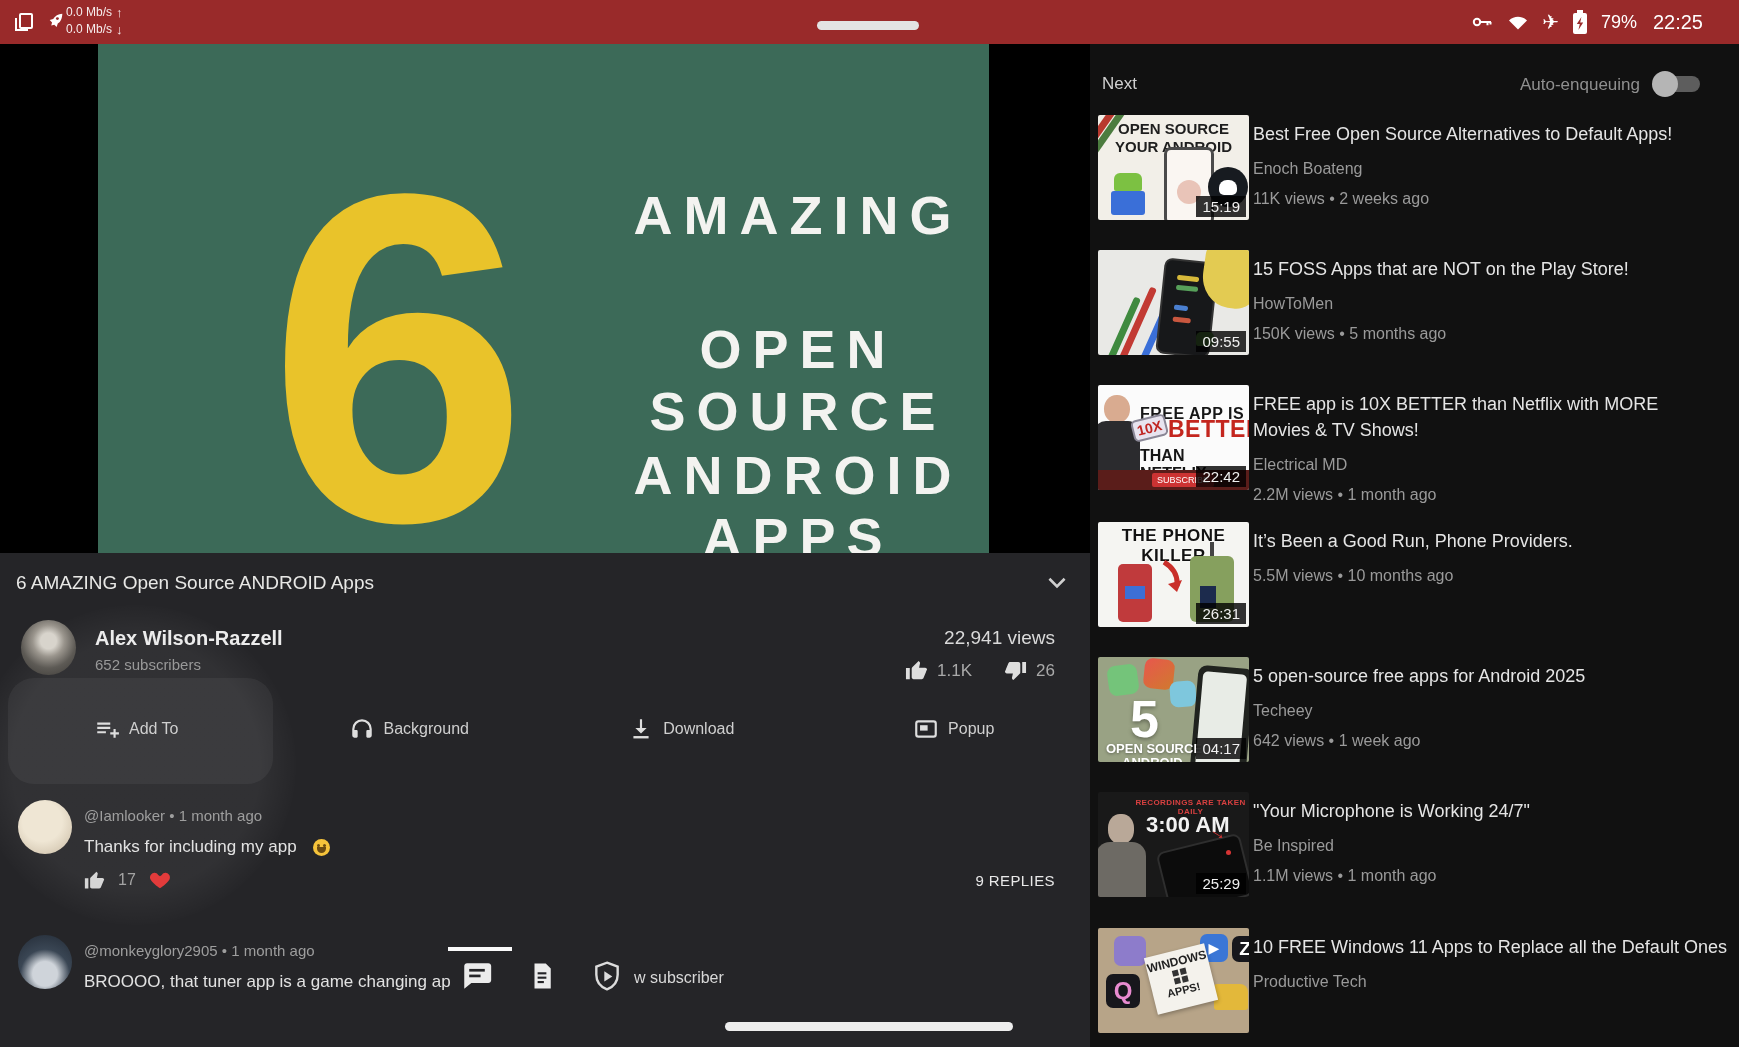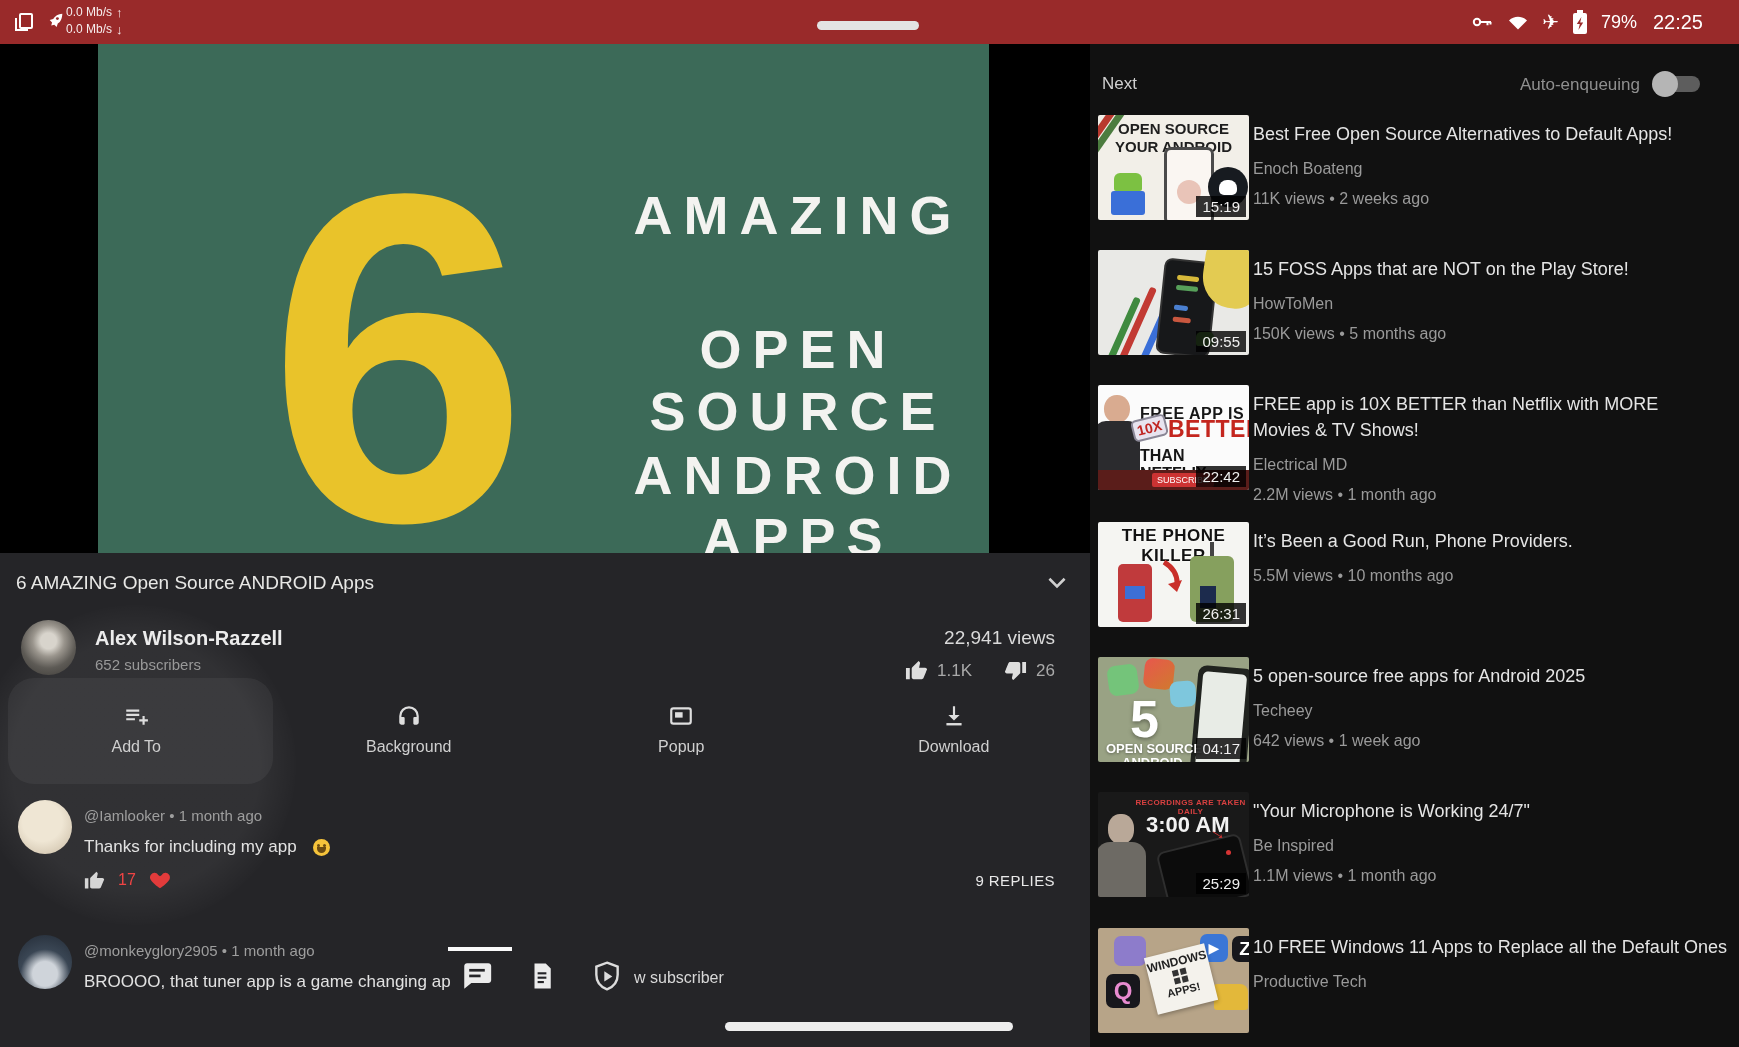--- a/index.html
+++ b/index.html
@@ -33,34 +33,34 @@
   .v-title{left:16px;top:19px;width:960px;font-size:19px;color:#e8e8e6;}
   .v-chevron{left:1044px;top:16px;color:#cfcfcf;}
   .ch-avatar{left:21px;top:67px;width:55px;height:55px;border-radius:50%;
       background:radial-gradient(circle at 50% 38%,#d8d4cc 0 18%,#9a958d 36%,#5d5a55 62%,#3a3835 100%);}
   .ch-name{left:95px;top:74px;font-size:20px;font-weight:bold;color:#ececec;}
   .ch-subs{left:95px;top:103px;font-size:15px;color:#999;}
   .v-views{left:655px;top:74px;width:400px;text-align:right;font-size:19px;color:#dadada;}
   .likes-row{left:655px;top:106px;width:400px;display:flex;justify-content:flex-end;align-items:center;gap:9px;color:#a9a9a9;font-size:17px;}
   .likes-row .gap{width:14px;}
   .actions{left:0;top:140px;width:1090px;height:72px;display:flex;}
-  .action{flex:1;display:flex;flex-direction:column;align-items:center;justify-content:center;gap:9px;color:#d6d6d6;}
+  .action{flex:1;display:flex;flex-direction:row;align-items:center;justify-content:center;gap:9px;color:#d6d6d6;}
   .action .lbl{font-size:16px;color:#cfcfcf;}
 
   .c-avatar{width:54px;height:54px;border-radius:50%;}
   .c1-avatar{left:18px;top:247px;background:radial-gradient(circle at 45% 40%,#efe6d4 0 45%,#d9cdb8 75%,#c4b8a3 100%);}
   .c2-avatar{left:18px;top:382px;background:radial-gradient(circle at 50% 72%,#cfd4da 0 26%,#3a4654 52%,#222a35 100%);}
   .c-author{font-size:15px;color:#9e9e9e;}
   .c-text{font-size:17px;color:#e2e2e2;}
   .c1-author{left:84px;top:254px;}
   .c1-text{left:84px;top:284px;display:flex;align-items:center;gap:16px;}
   .smiley{display:inline-block;width:17px;height:17px;border-radius:50%;background:#f5c33b;position:relative;}
   .smiley::before{content:"";position:absolute;left:4px;top:5px;width:3px;height:3px;border-radius:50%;background:#6b4b12;box-shadow:6px 0 0 #6b4b12;}
   .smiley::after{content:"";position:absolute;left:4px;top:8px;width:9px;height:6px;border-radius:0 0 9px 9px;background:#6b4b12;}
-  .c1-likes{left:84px;top:316px;display:flex;align-items:center;gap:13px;color:#ef4444;font-size:16px;}
+  .c1-likes{left:84px;top:316px;display:flex;align-items:center;gap:13px;color:#a3a3a3;font-size:16px;}
   .c-replies{left:655px;top:319px;width:400px;text-align:right;font-size:15px;font-weight:normal;color:#e9e9e9;letter-spacing:0.4px;}
   .c2-author{left:84px;top:389px;}
   .c2-text{left:84px;top:419px;width:366px;white-space:nowrap;overflow:hidden;}
 
   
   .tab-indicator{left:448px;top:394px;width:64px;height:4px;background:#fafafa;}
   .ov-icon{top:406px;}
   .ov-text{left:634px;top:416px;font-size:16px;color:#d8d8d8;}
 
   .nav-pill{left:725px;top:1022px;width:288px;height:9px;border-radius:5px;background:#ededed;}
@@ -246,35 +246,35 @@
       <div class="action">
         <span>
           <svg width="26" height="26" viewBox="0 0 24 24" fill="#dedede">
             <path d="M12 3a9 9 0 0 0-9 9v6a2 2 0 0 0 2 2h2a1 1 0 0 0 1-1v-5a1 1 0 0 0-1-1H5v-1a7 7 0 0 1 14 0v1h-2a1 1 0 0 0-1 1v5a1 1 0 0 0 1 1h2a2 2 0 0 0 2-2v-6a9 9 0 0 0-9-9z"></path>
           </svg>
         </span>
         <span class="lbl">Background</span>
       </div>
       <div class="action">
         <span>
+          <svg width="26" height="26" viewBox="0 0 24 24" fill="#dedede">
+            <path d="M11 3h2v8h4.2L12 16.2 6.8 11H11z"></path>
+              <rect x="5" y="18.5" width="14" height="2.2"></rect>
+          </svg>
+        </span>
+        <span class="lbl">Download</span>
+      </div>
+      <div class="action">
+        <span>
           <svg width="26" height="26" viewBox="0 0 24 24">
             <rect x="3" y="5" width="18" height="14" rx="2" fill="none" stroke="#dedede" stroke-width="2"></rect>
             <rect x="6.5" y="8.5" width="7" height="5" fill="#dedede"></rect>
           </svg>
         </span>
         <span class="lbl">Popup</span>
-      </div>
-      <div class="action">
-        <span>
-          <svg width="26" height="26" viewBox="0 0 24 24" fill="#dedede">
-            <path d="M11 3h2v8h4.2L12 16.2 6.8 11H11z"></path>
-              <rect x="5" y="18.5" width="14" height="2.2"></rect>
-          </svg>
-        </span>
-        <span class="lbl">Download</span>
       </div>
     </div>
 
     <div class="ab c-avatar c1-avatar"></div>
     <div class="ab c-author c1-author">@Iamlooker • 1 month ago</div>
     <div class="ab c-text c1-text">
       <span>Thanks for including my app</span>
         <span class="smiley"></span>
     </div>
     <div class="ab c1-likes">

